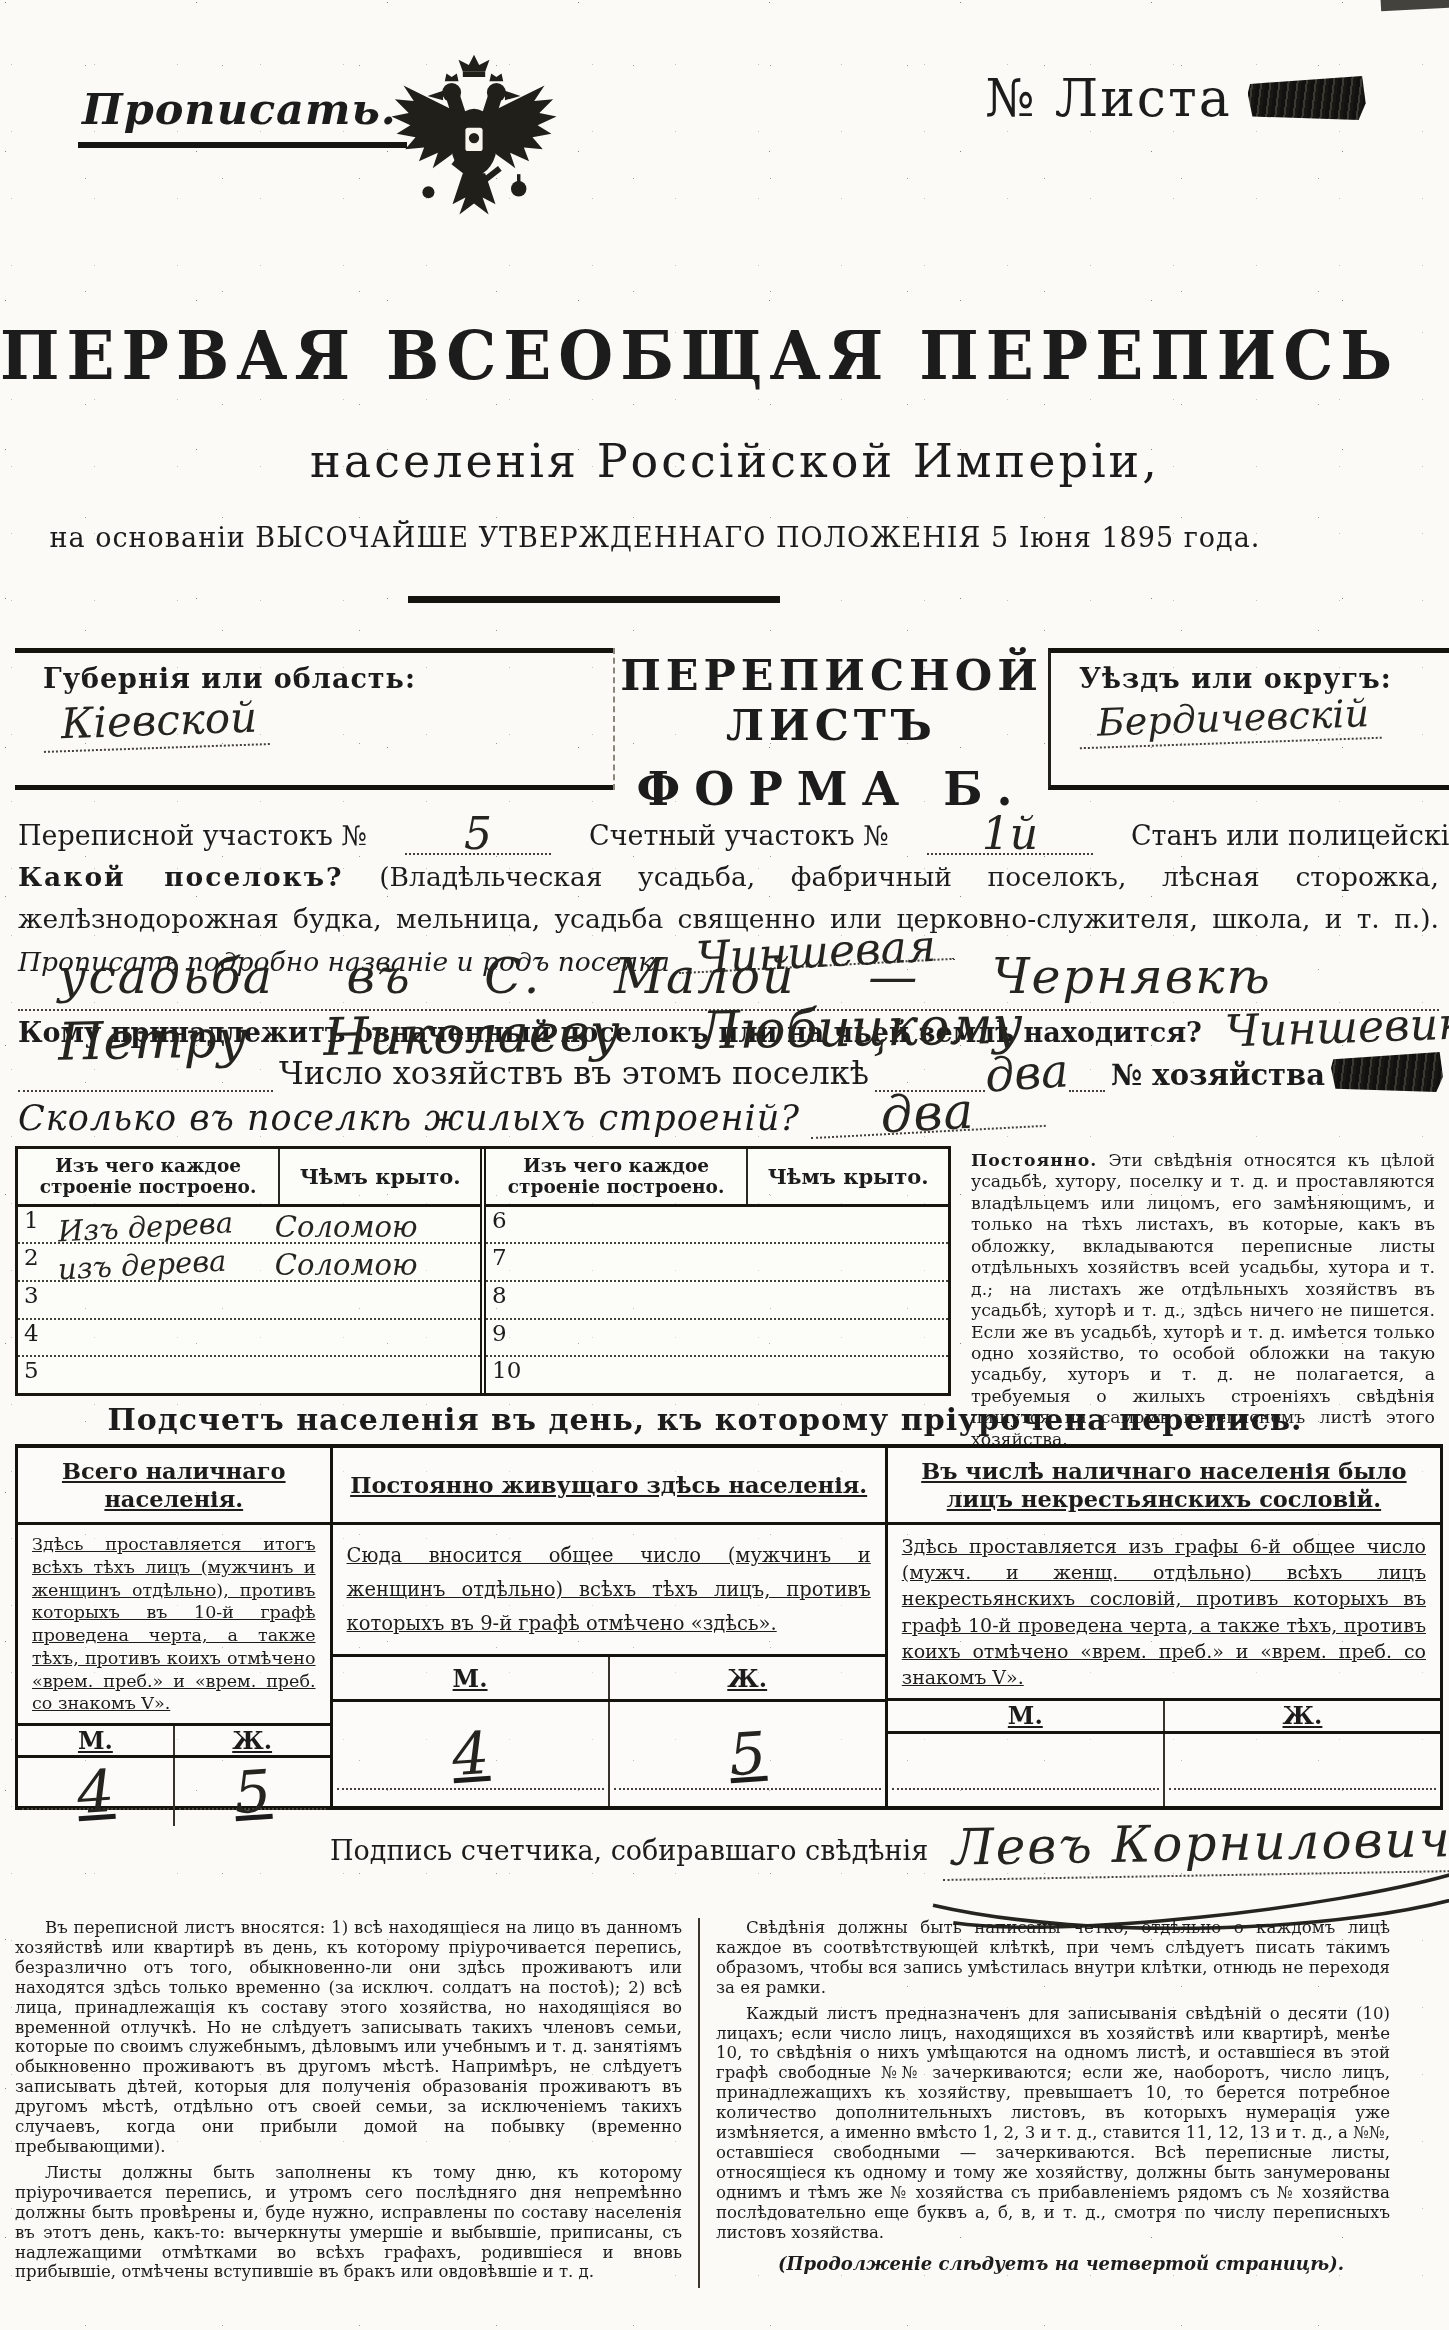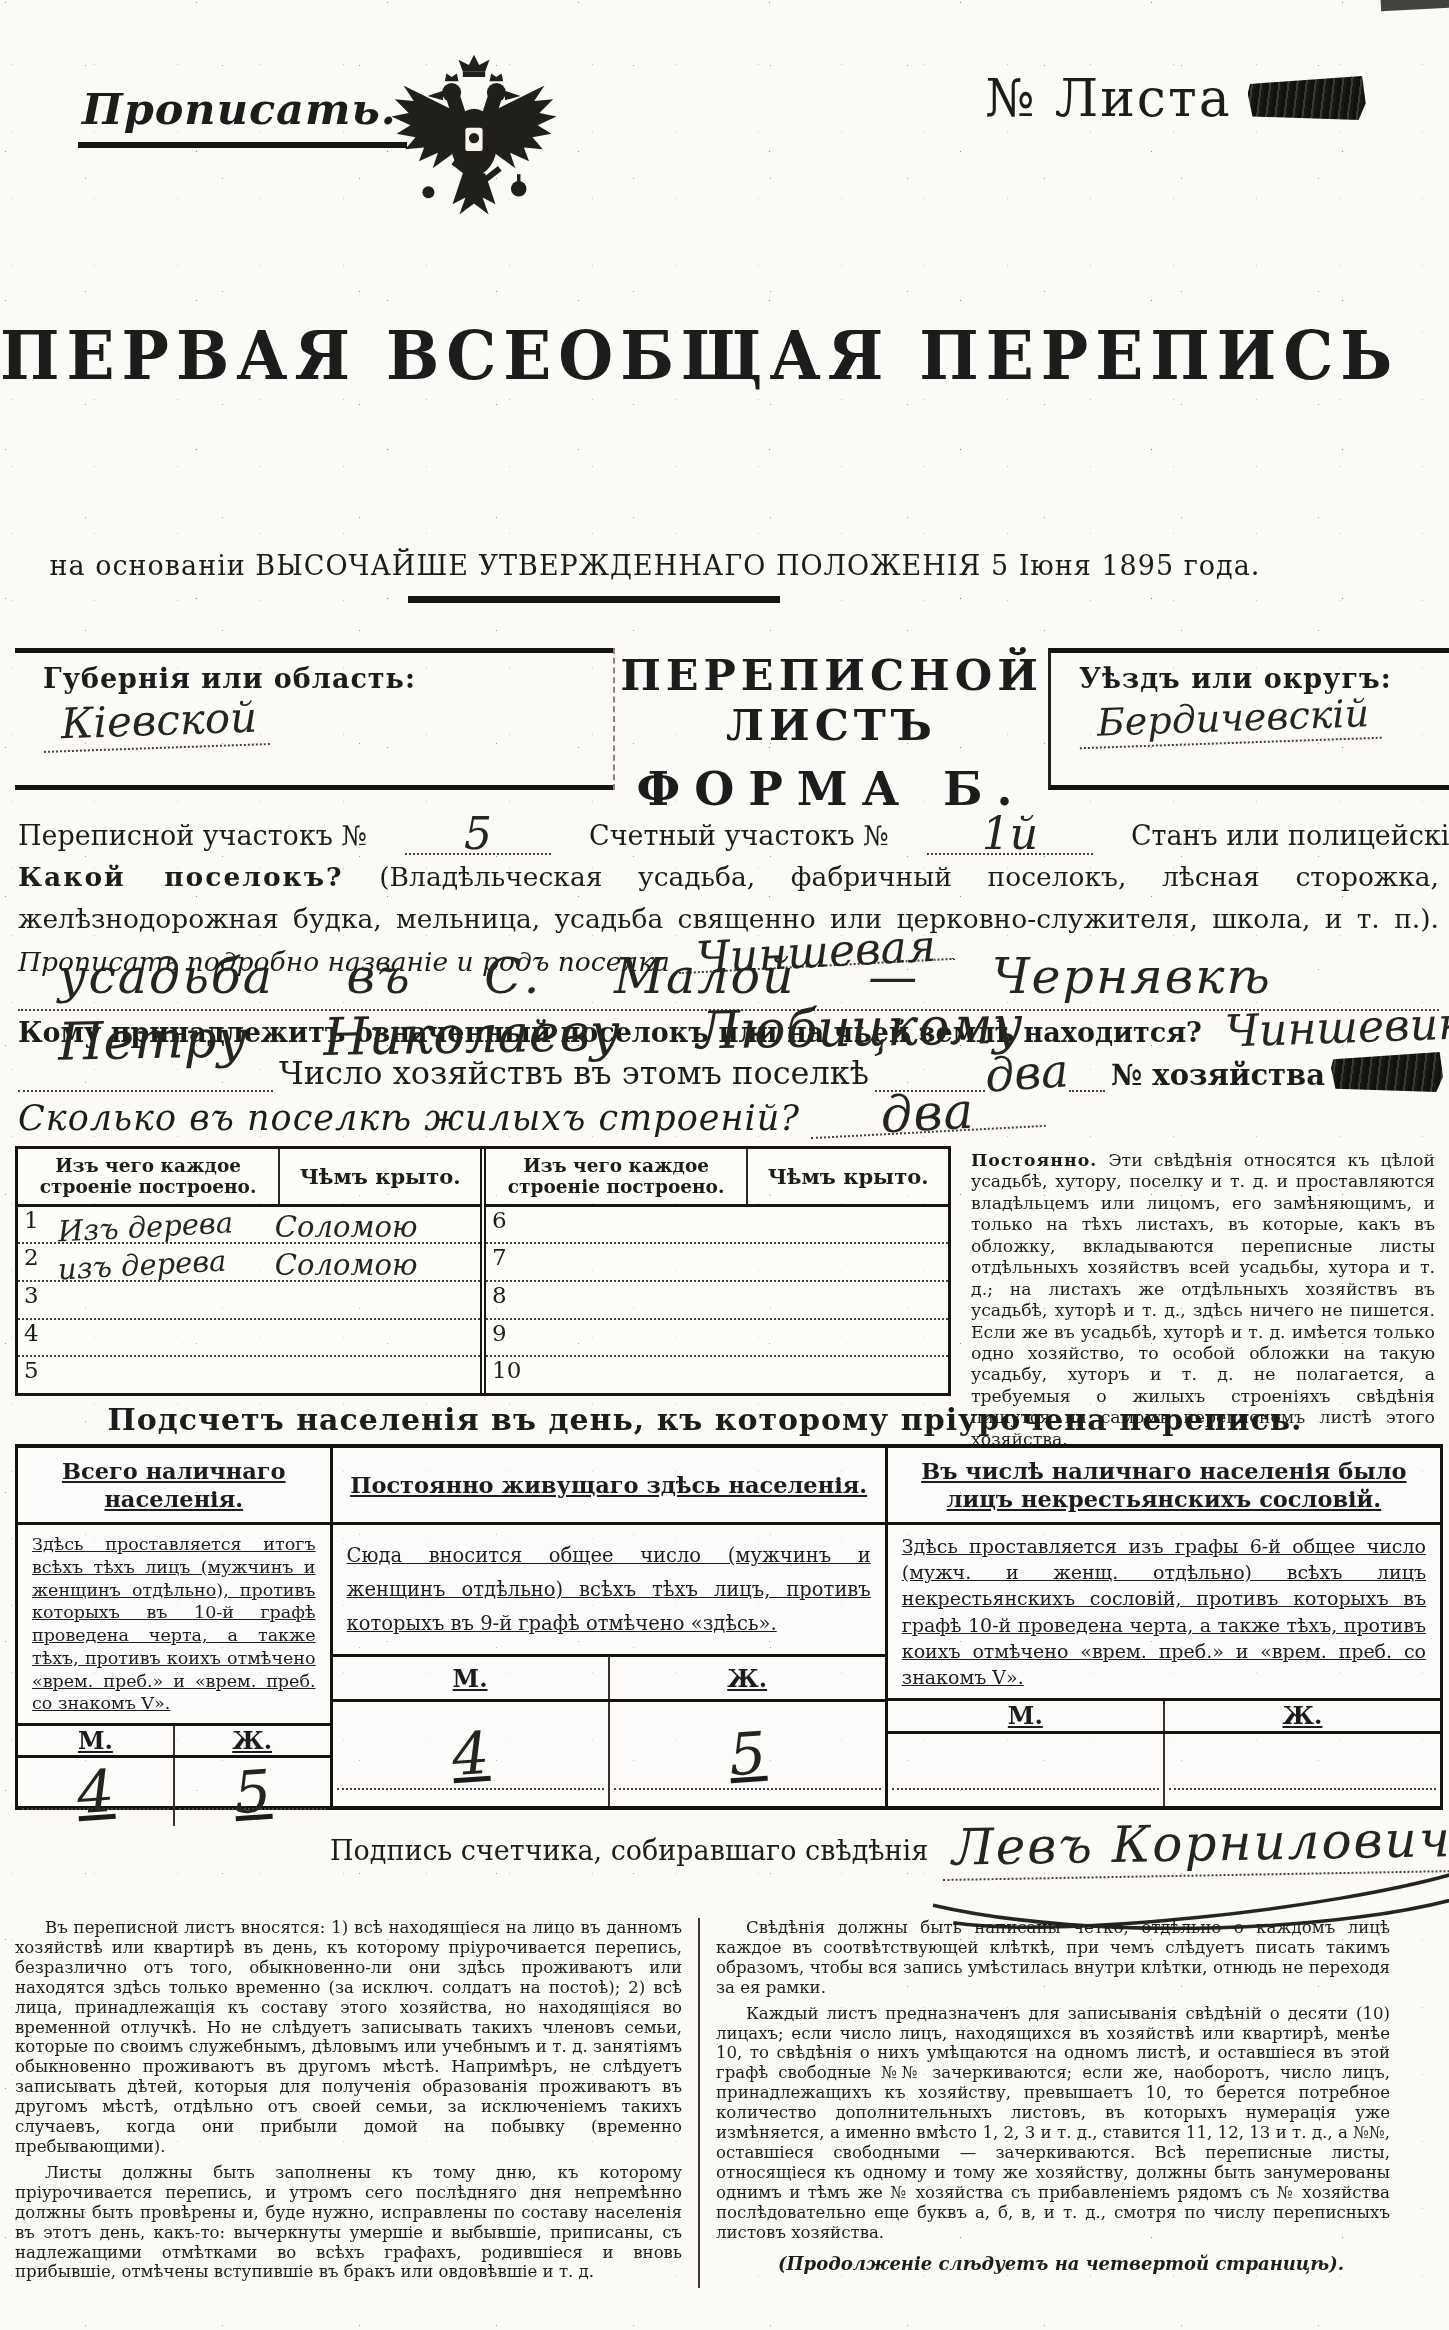--- a/index.html
+++ b/index.html
@@ -24,21 +24,21 @@
   .smudge{
     display:inline-block;
     background:repeating-linear-gradient(97deg,#12110f 0 4px,#3b3933 4px 6px,#191713 6px 9px);
     clip-path:polygon(2% 18%,97% 0%,100% 62%,94% 100%,4% 92%,0% 40%);
   }
   
   .free{font-size:43px;font-weight:bold;font-style:italic;border-bottom:6px solid #161511;padding:0 10px 8px 4px;letter-spacing:1px;}
   .sheetno{font-size:52px;letter-spacing:2px;display:flex;align-items:center;gap:16px;}
   .title{font-size:63px;font-weight:bold;letter-spacing:7px;text-align:center;transform:scaleY(1.08);white-space:nowrap;}
   .subtitle{font-size:46px;text-align:center;letter-spacing:3px;white-space:nowrap;}
-  .basis{font-size:27px;text-align:center;letter-spacing:1px;white-space:nowrap;margin-top:28px;}
+  .basis{font-size:27px;text-align:center;letter-spacing:1px;white-space:nowrap;}
   .divider{background:#15140f;height:7px;}
   
   .hdr-row{display:flex;align-items:stretch;}
   .hbox{border-top:5px solid #15130e;border-bottom:5px solid #15130e;padding:10px 18px 6px 28px;}
   .hbox .lbl{font-size:27px;font-weight:bold;letter-spacing:1px;}
   .hbox-left{width:552px;}
   .hbox-right{width:352px;border-left:3px solid #23211c;}
   .formttl{flex:1;text-align:center;border-left:2px dashed #8a867c;padding-top:2px;}
   .formttl .l1{font-size:43px;font-weight:bold;letter-spacing:5px;}
   .formttl .l2{font-size:46px;font-weight:bold;letter-spacing:14px;margin-top:12px;}
@@ -141,20 +141,21 @@
       <circle cx="100" cy="101" r="6" fill="#211f1a"></circle>
     </svg>
   </div>
 
   <div class="abs sheetno" style="left:985px;top:68px;">
     <span>№ Листа</span>
     <span class="smudge" style="width:118px;height:44px;"></span>
   </div>
 
   <div class="abs title" style="left:0;top:318px;width:1280px;">ПЕРВАЯ ВСЕОБЩАЯ ПЕРЕПИСЬ</div>
+  <div class="abs subtitle" style="left:90px;top:434px;width:1290px;">населенія Россійской Имперіи,</div>
   <div class="abs basis" style="left:0;top:522px;width:1310px;">на основаніи ВЫСОЧАЙШЕ УТВЕРЖДЕННАГО ПОЛОЖЕНІЯ 5 Іюня 1895 года.</div>
   <div class="abs divider" style="left:408px;top:596px;width:372px;"></div>
 
   <div class="abs hdr-row" style="left:15px;top:648px;right:0;height:142px;">
     <div class="hbox hbox-left">
       <div class="lbl">Губернія или область:</div>
       <span class="hw hval dotline">Кіевской</span>
     </div>
     <div class="formttl">
       <div class="l1">ПЕРЕПИСНОЙ ЛИСТЪ</div>

